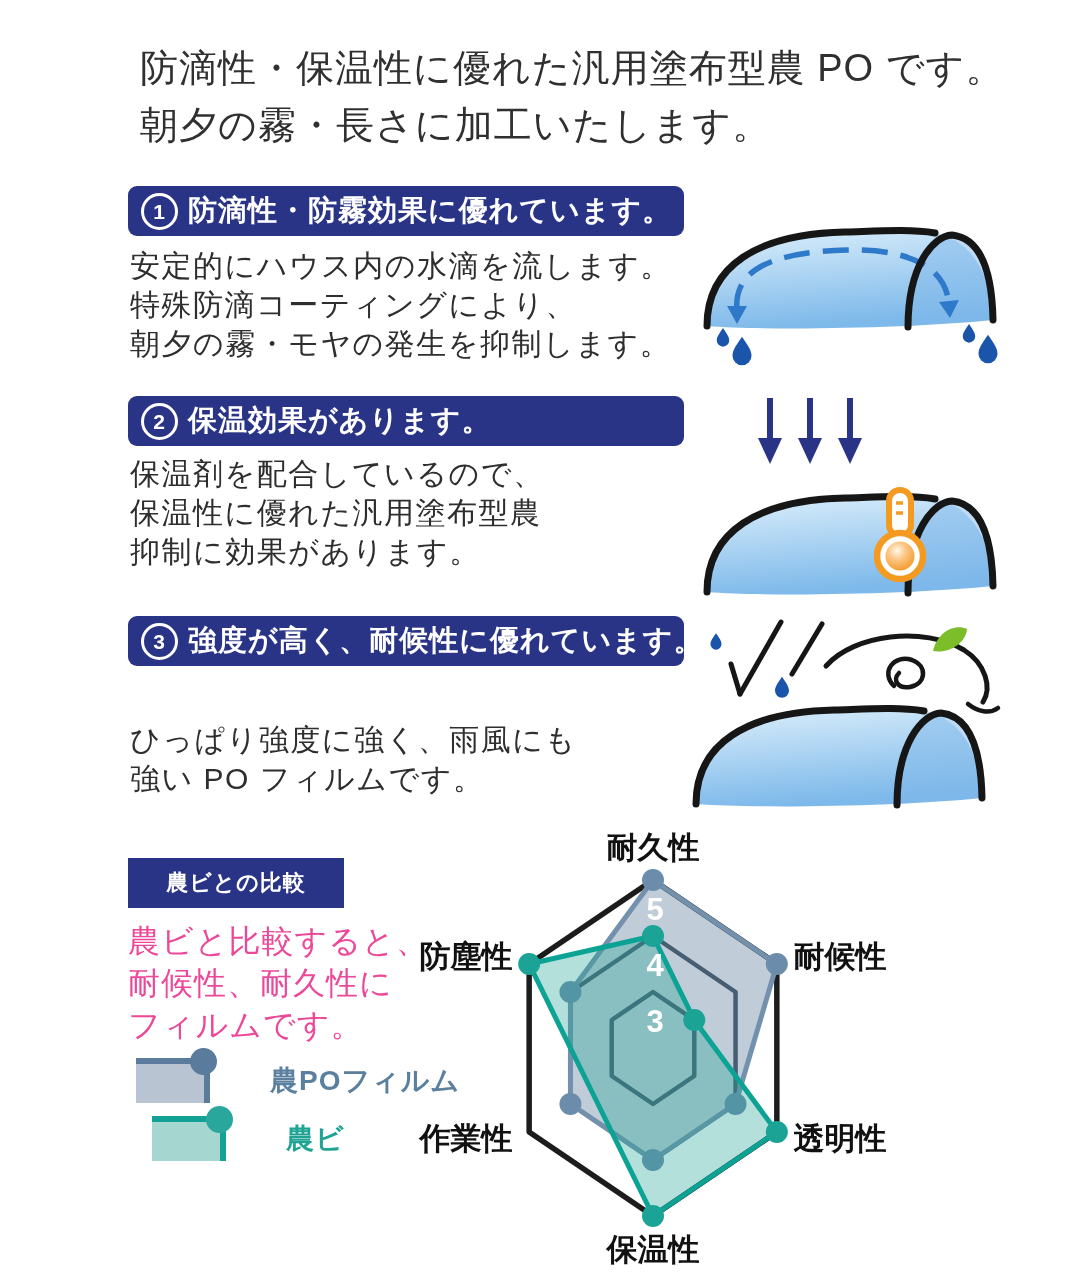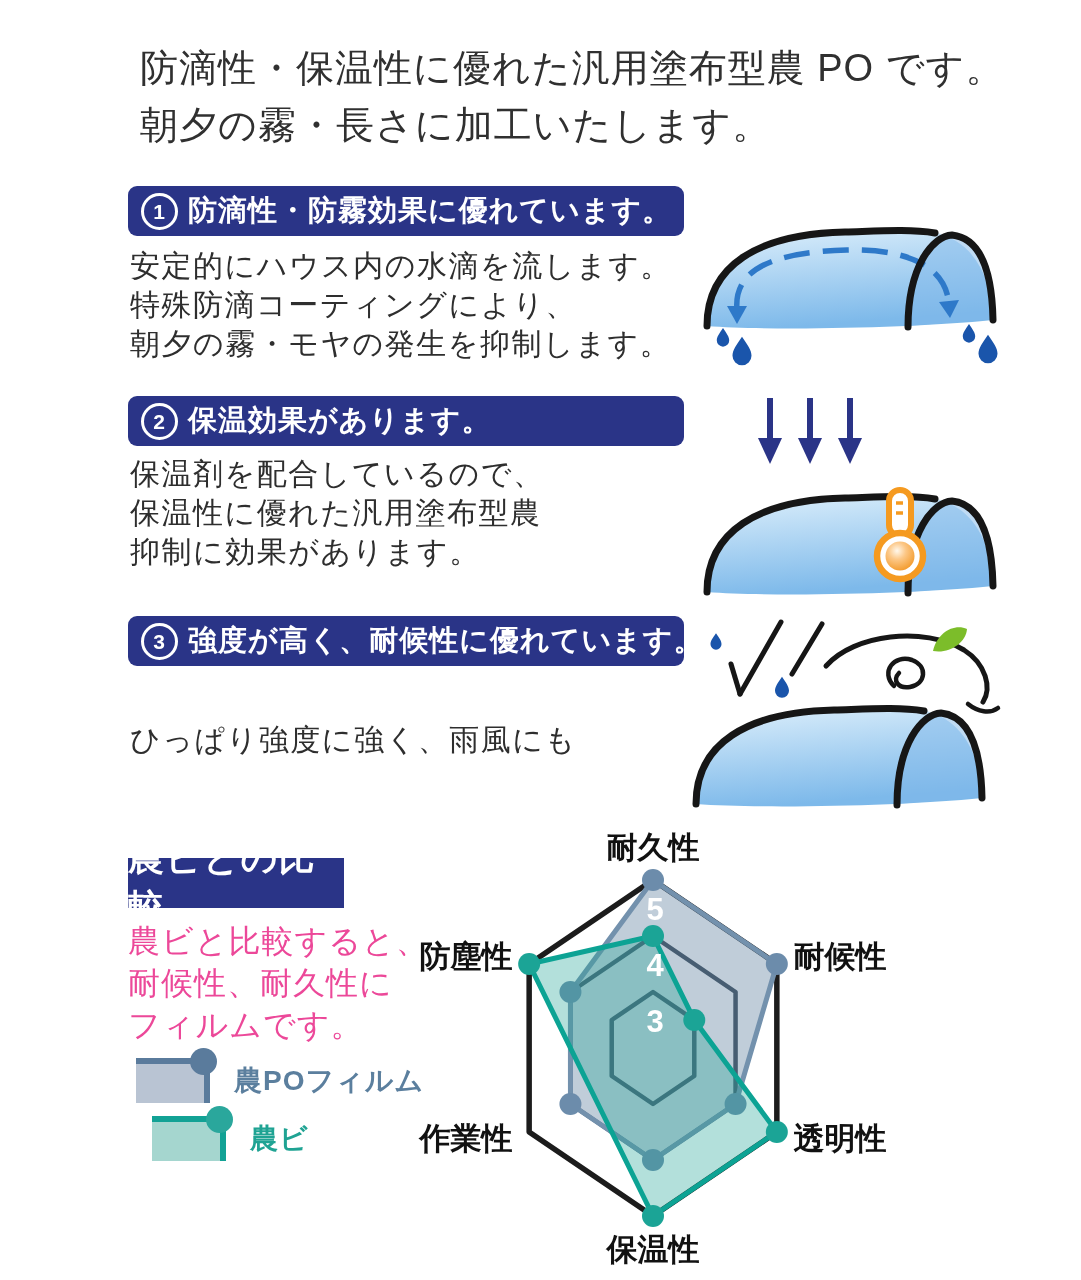--- a/index.html
+++ b/index.html
@@ -10,25 +10,25 @@
          font-weight:500;color:#303030;letter-spacing:1px;white-space:nowrap;}
   .bar{position:absolute;left:128px;width:556px;height:50px;background:var(--navy);
        border-radius:9px;display:flex;align-items:center;color:#fff;font-weight:bold;
        font-size:29px;letter-spacing:1px;padding-left:13px;box-sizing:border-box;white-space:nowrap;}
   .circ{flex:0 0 auto;width:31px;height:31px;border:3px solid #fff;border-radius:50%;
         display:flex;align-items:center;justify-content:center;font-size:21px;font-weight:bold;
         margin-right:10px;line-height:1;}
   .sbody{position:absolute;left:130px;font-size:30px;line-height:39px;color:#2e2e2e;
          letter-spacing:1.5px;white-space:nowrap;}
   .badge{position:absolute;left:128px;top:858px;width:216px;height:50px;background:var(--navy);
-         color:#fff;font-size:36px;font-weight:bold;display:flex;align-items:center;
+         color:#fff;font-size:22px;font-weight:bold;display:flex;align-items:center;
          justify-content:center;letter-spacing:1px;}
   .comp-body{position:absolute;left:128px;top:920px;font-size:32px;line-height:42px;
              color:#ec4899;letter-spacing:1px;white-space:nowrap;}
-  .legend-row{position:absolute;left:136px;display:flex;align-items:center;height:45px;}
+  .legend-row{position:absolute;left:136px;display:flex;align-items:center;height:45px;gap:36px;}
   .legend-row.r1{top:1058px;} .legend-row.r2{top:1116px;margin-left:16px;}
   .swatch{position:relative;width:74px;height:45px;box-sizing:border-box;}
   .swatch .dot{position:absolute;right:-13px;top:-16px;width:27px;height:27px;border-radius:50%;}
   .legend-label{margin-left:24px;font-size:28px;font-weight:bold;letter-spacing:1px;}
   .illo{position:absolute;}
   #radar{position:absolute;left:418px;top:818px;}
   #radar text{font-family:"Liberation Sans",sans-serif;}
 </style>
 </head>
 <body>
@@ -112,20 +112,21 @@
       <circle cx="0" cy="66" r="14.5" fill="url(#ballGrad)"></circle>
     </g>
   </svg>
 
   <div class="bar" style="top:616px">
     <span class="circ">3</span>
     <span>強度が高く、耐候性に優れています。</span>
   </div>
   <div class="sbody" style="top:720px">
     <div>ひっぱり強度に強く、雨風にも</div>
+    <div>強い PO フィルムです。</div>
   </div>
   <svg class="illo" style="left:686px;top:612px" width="318" height="200" viewBox="0 0 318 200">
     <g stroke="#161616" stroke-width="5" stroke-linecap="round" fill="none">
       <path d="M45,52 L54,82"></path>
         <path d="M54,82 L95,10"></path>
         <path d="M136,12 L106,62"></path>
     </g>
     <g fill="#1a55ab">
       <path transform="translate(30,30) scale(0.55)" d="M0,-16 C6,-7 10,-2 10,4 A10,10 0 1 1 -10,4 C-10,-2 -6,-7 0,-16 Z"></path>
       <path transform="translate(96,76) scale(0.7)" d="M0,-16 C6,-7 10,-2 10,4 A10,10 0 1 1 -10,4 C-10,-2 -6,-7 0,-16 Z"></path>

